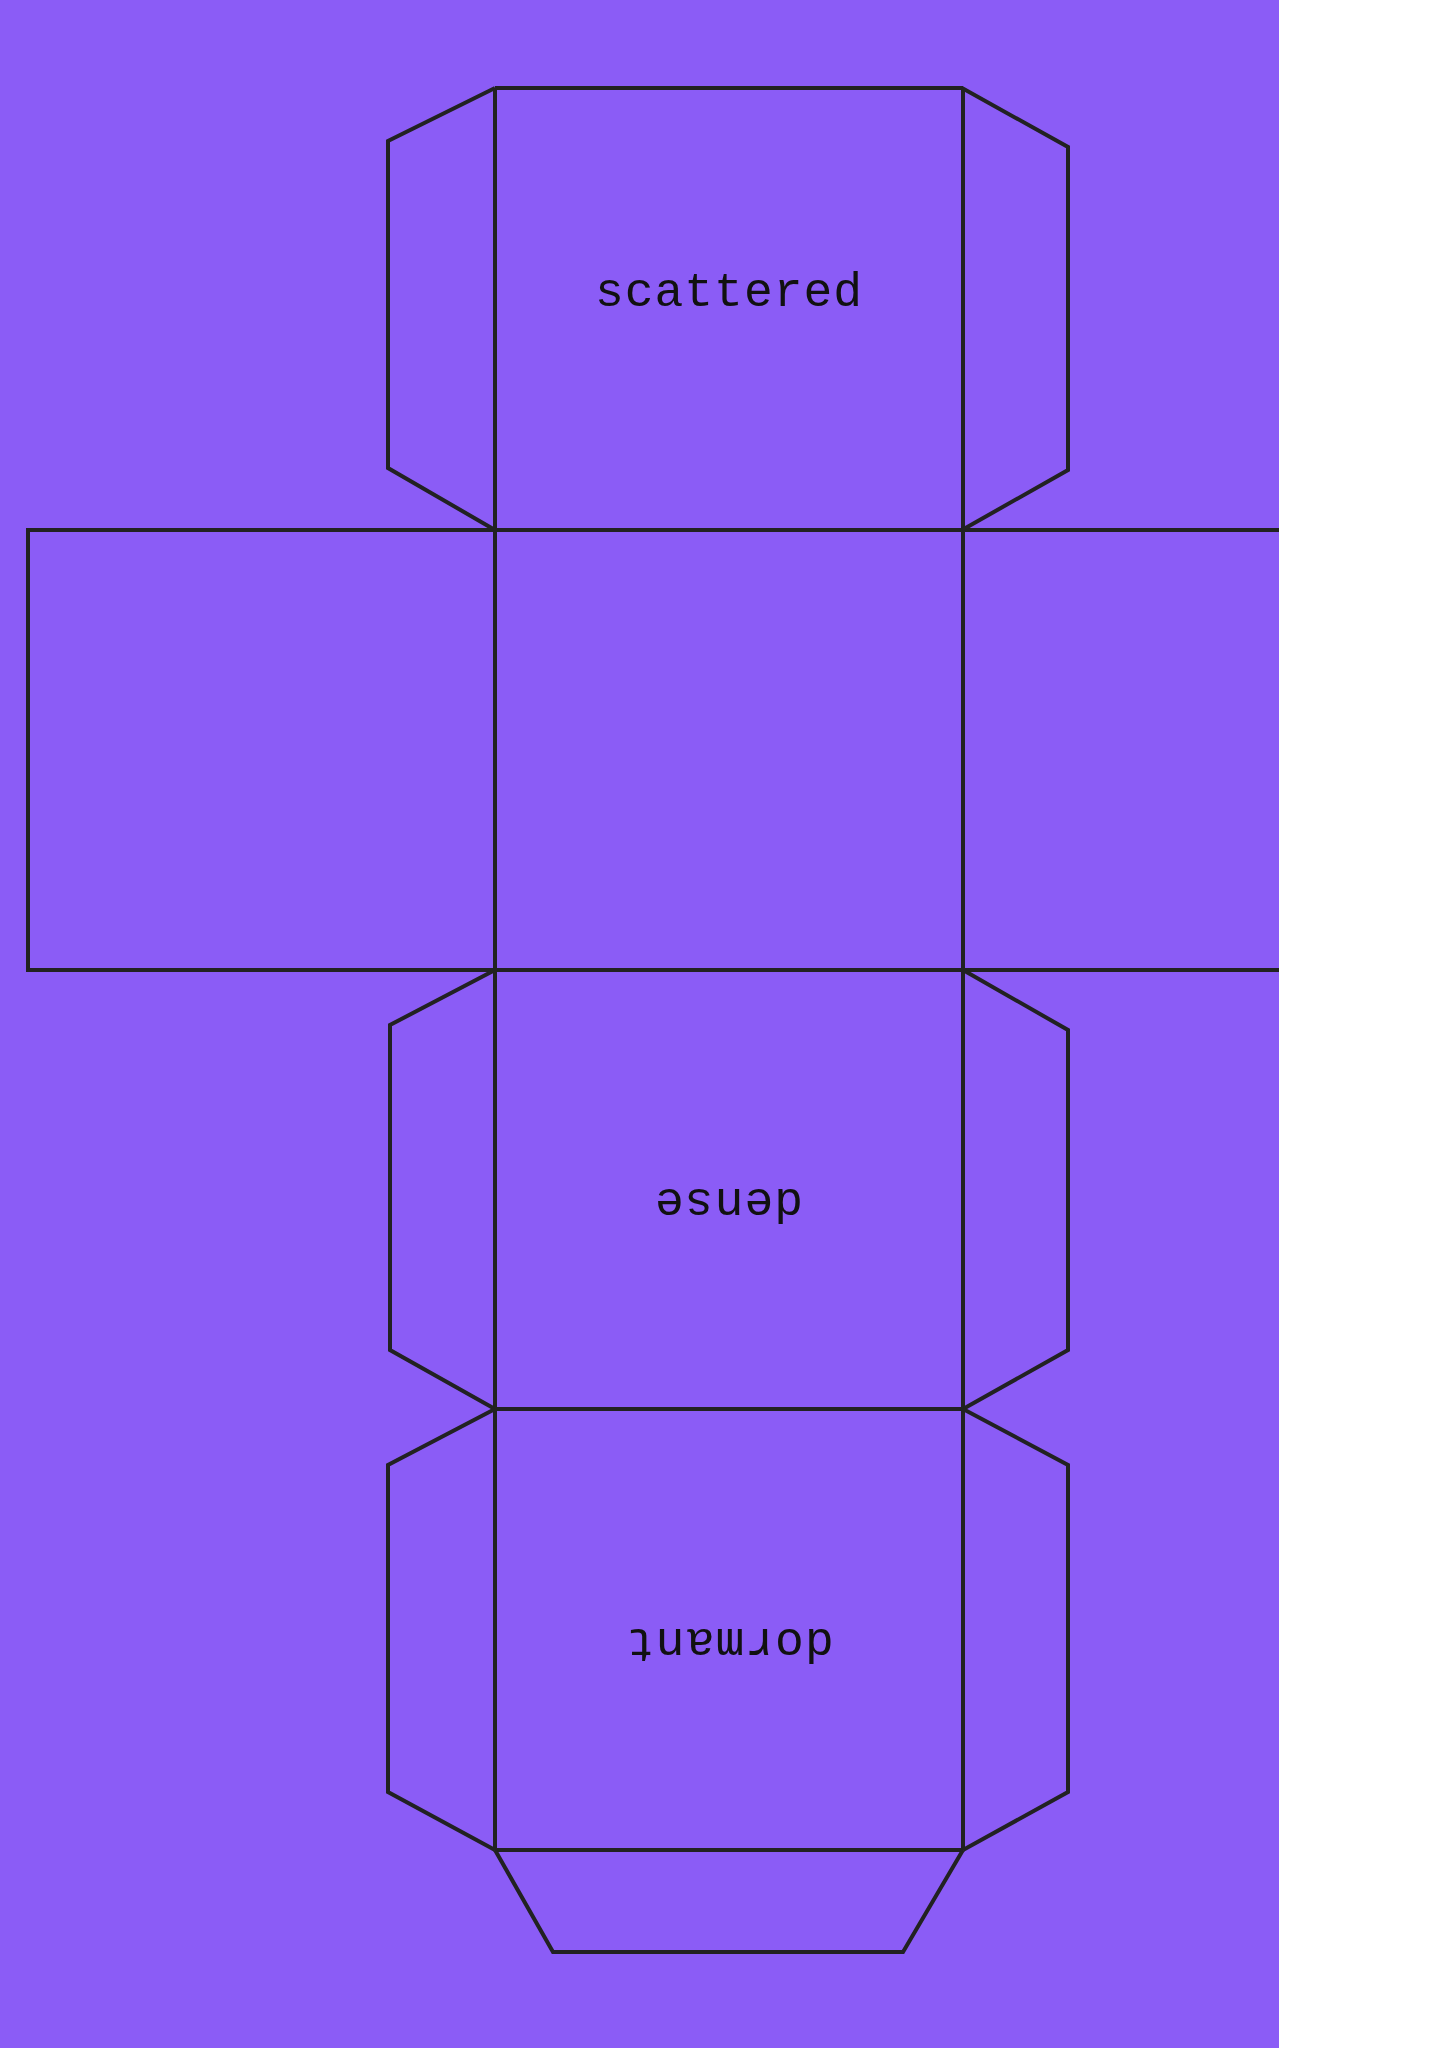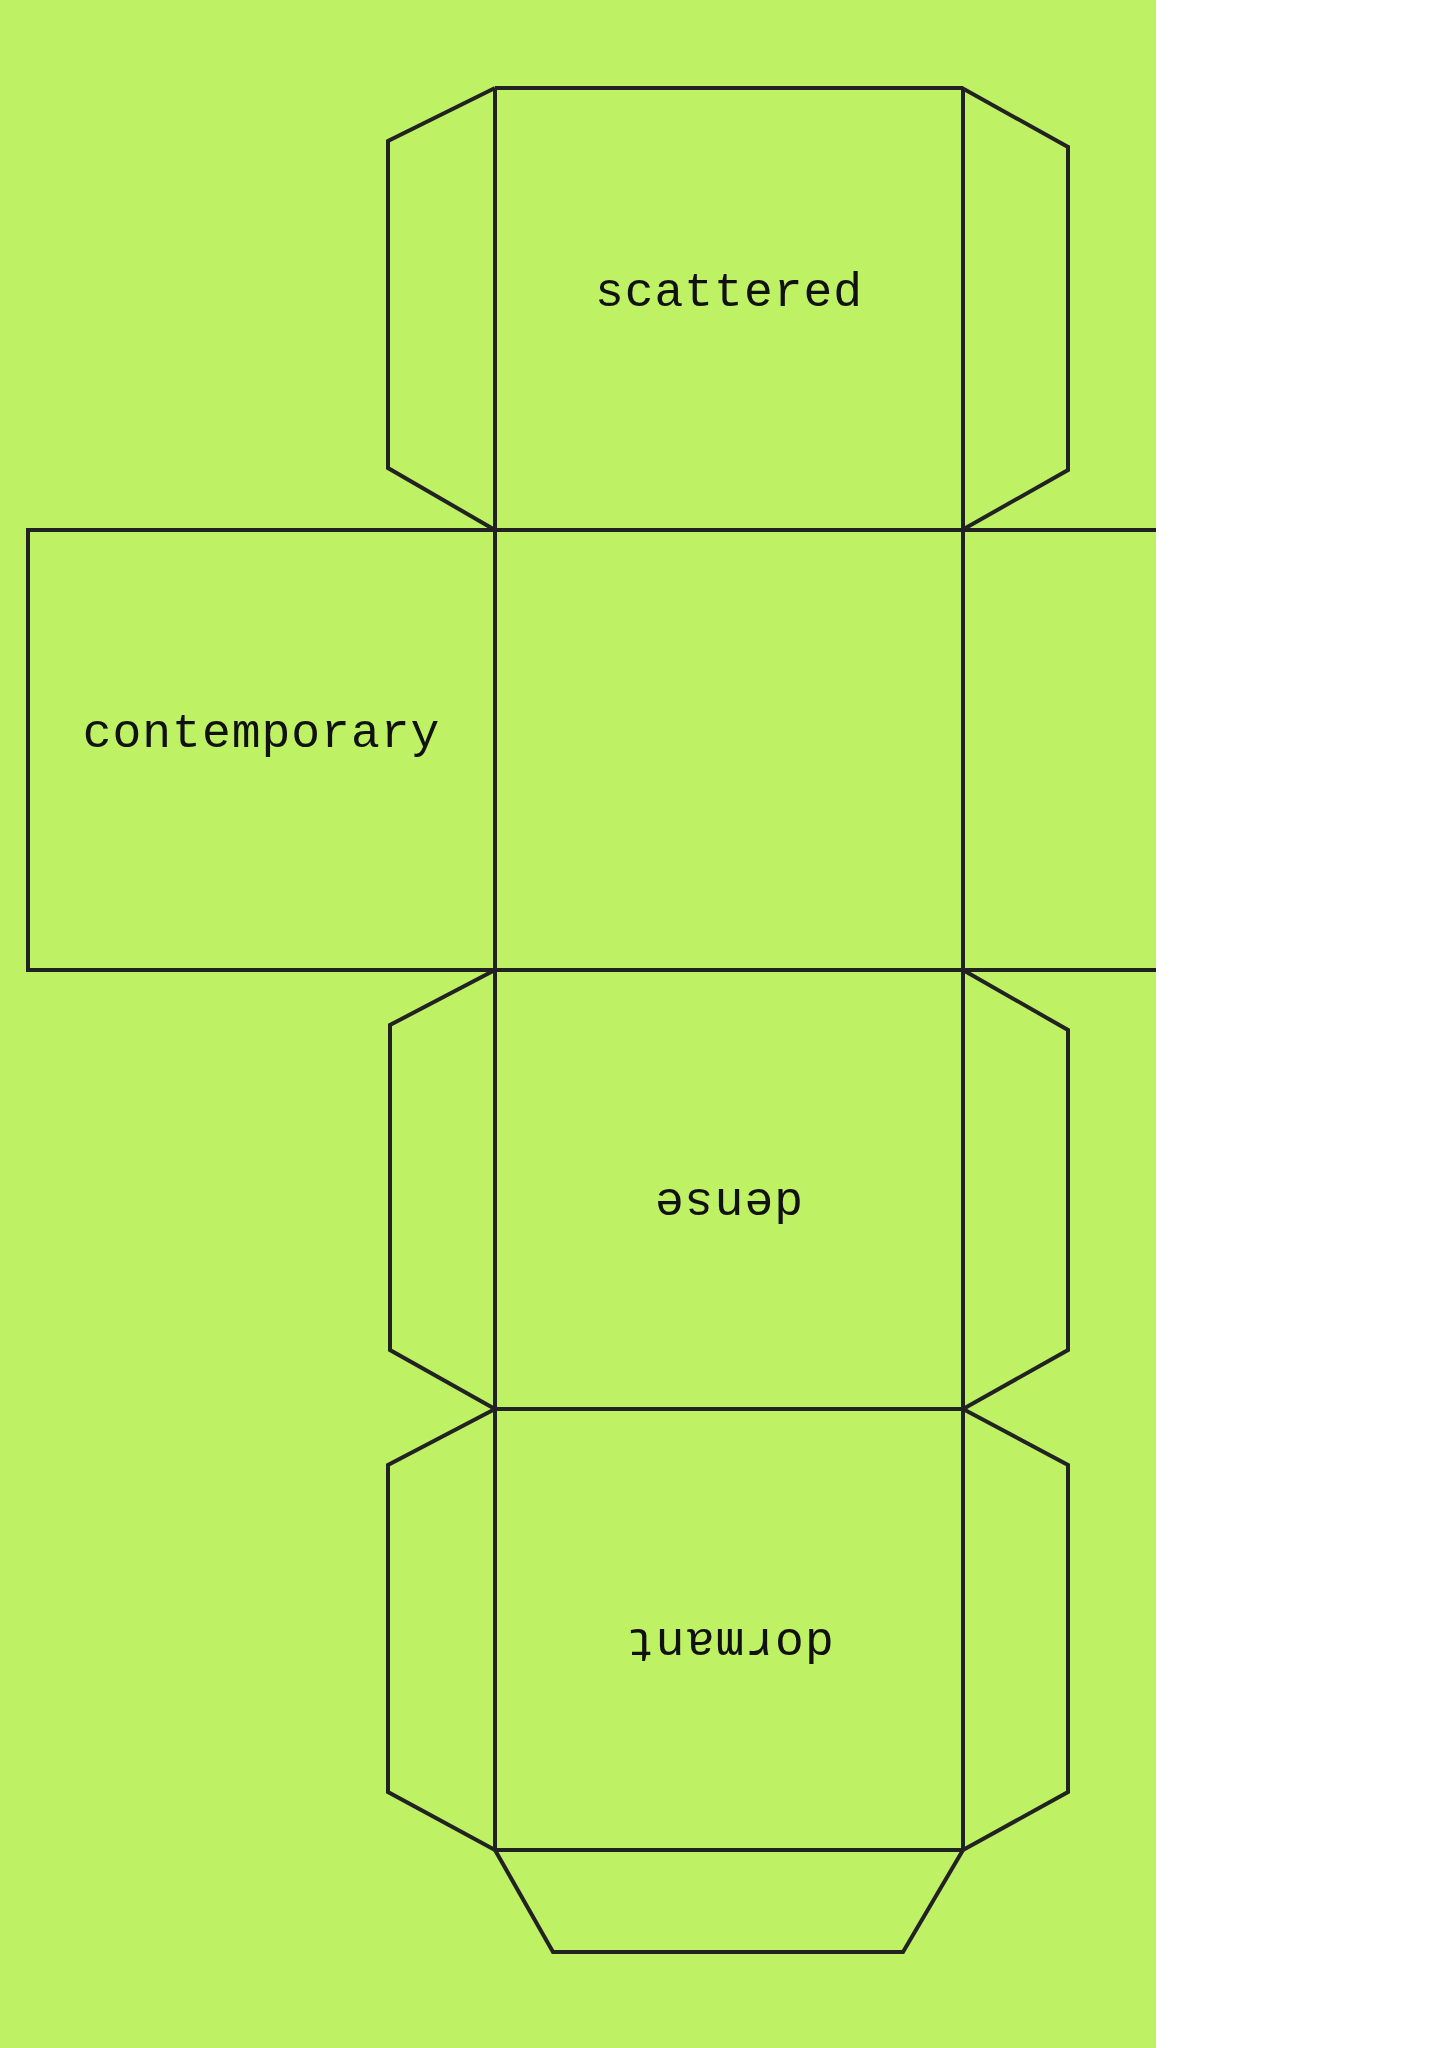--- a/index.html
+++ b/index.html
@@ -2,23 +2,23 @@
 <html><head>
 <meta charset="utf-8">
 <style>
   html, body {
     margin: 0;
     padding: 0;
     background: #ffffff;
   }
   .canvas {
     position: relative;
-    width: 1156px;
+    width: 1279px;
     height: 2048px;
-    background: #bef264;
+    background: #8b5cf6;
     overflow: hidden;
     font-family: "Liberation Mono", "DejaVu Sans Mono", monospace;
   }
   .outline-svg {
     position: absolute;
     left: 0;
     top: 0;
     width: 1455px;
     height: 2048px;
     display: block;
@@ -79,23 +79,20 @@
     <path d="M963,970 L1068,1030 L1068,1350 L963,1409"></path>
     <path d="M495,1409 L388,1465 L388,1792 L495,1850"></path>
     <path d="M963,1409 L1068,1465 L1068,1792 L963,1850"></path>
     <path d="M495,1850 L553,1952 H903 L963,1850"></path>
   </svg>
 
   <div class="face-label face-top">
     <span class="word">scattered</span>
   </div>
 
-  <div class="face-label face-left">
-    <span class="word">contemporary</span>
-  </div>
 
 
 
   <div class="face-label face-lower flipped">
     <span class="word">dense</span>
   </div>
 
   <div class="face-label face-bottom flipped">
     <span class="word">dormant</span>
   </div>

